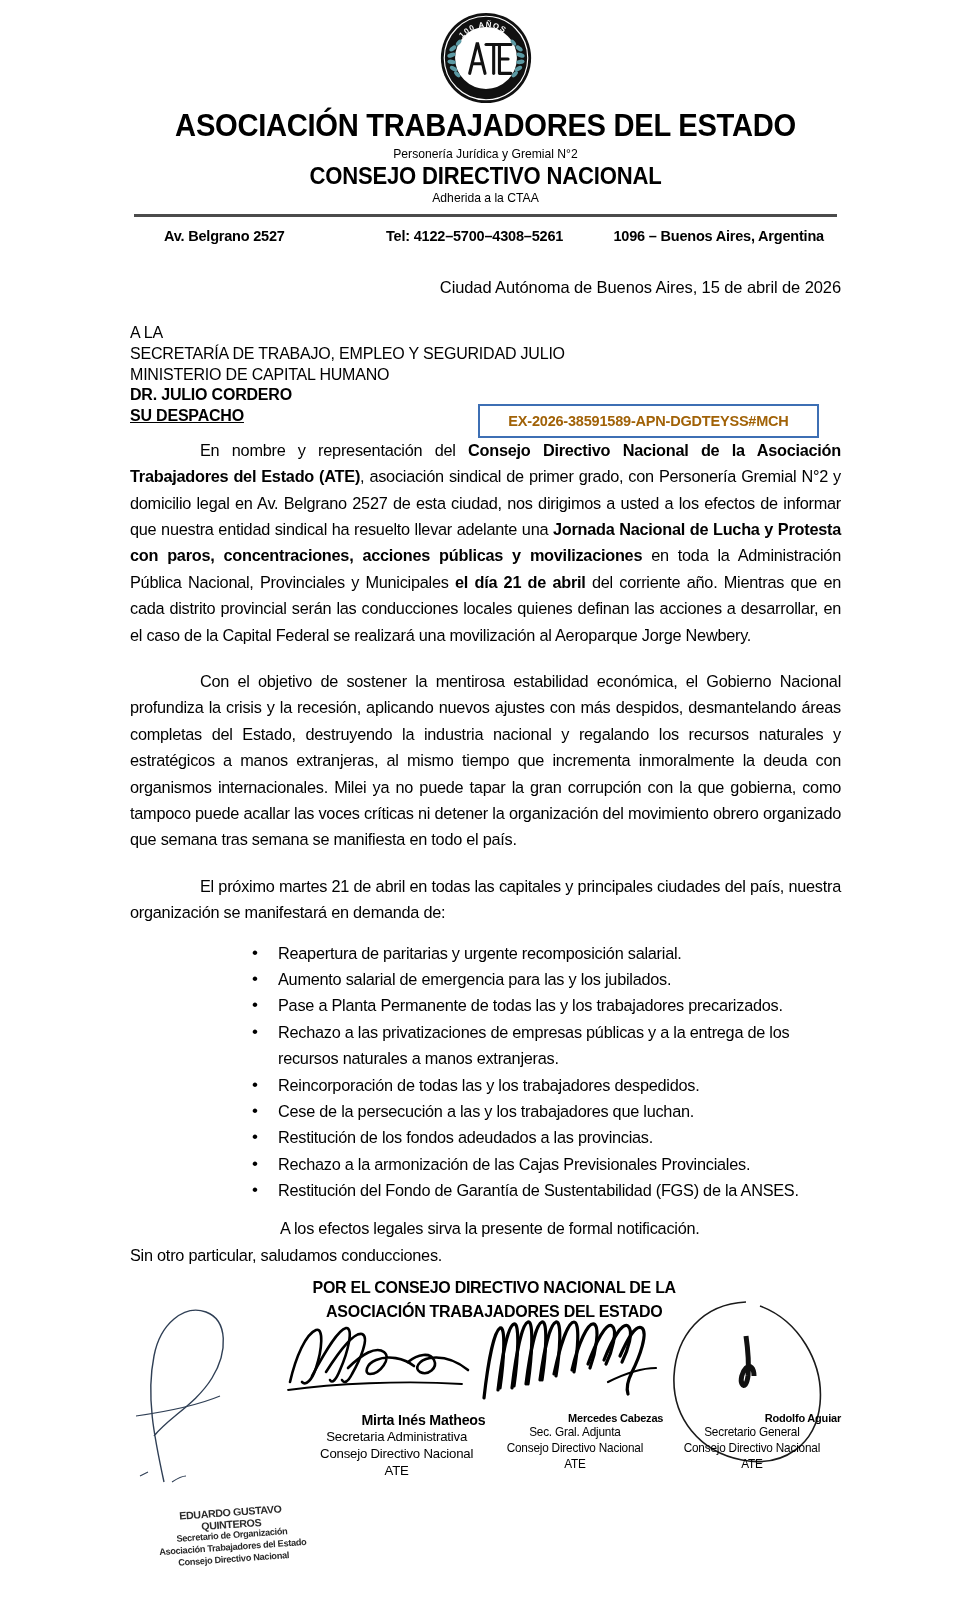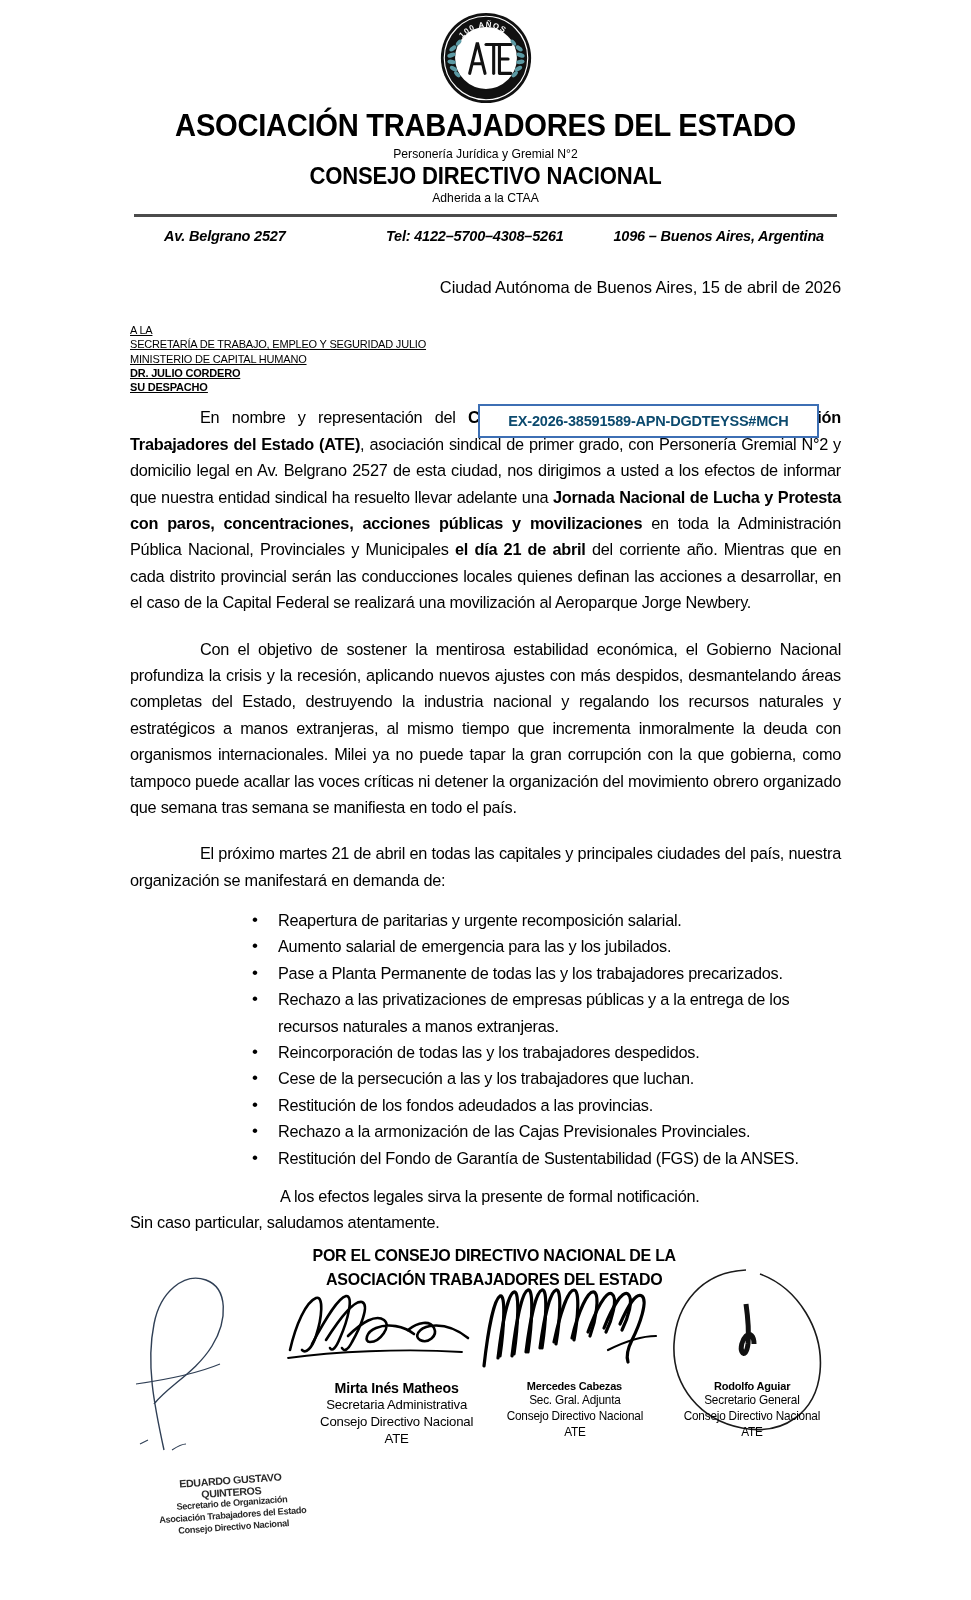--- a/index.html
+++ b/index.html
@@ -40,50 +40,49 @@
     font-weight:bold; font-size:24px; margin-top:2px;
     transform: scaleX(0.92); letter-spacing:-0.2px; line-height:1.1;
   }
   .org-sub2 { font-size:13.5px; margin-top:1px; transform: scaleX(0.9); }
 
   .rule { height:3px; background:#4b4b4b; margin:9px 4px 0 4px; }
 
   .contact-row {
     display:flex; margin-top:11px; font-size:14.5px; font-weight:bold;
     letter-spacing:-0.2px;
-    font-style:italic;
   }
   .contact-row .c1 { width:36%; text-align:left; padding-left:34px; }
   .contact-row .c2 { width:32%; text-align:left; }
   .contact-row .c3 { width:32%; text-align:left; }
 
   
   .body-area { font-family:"Liberation Serif", serif; }
 
   .date-line {
     text-align:right; font-size:16.5px; margin-top:34px; letter-spacing:-0.1px;
     font-family:"Liberation Sans", sans-serif;
   }
 
-  .addressee { margin-top:26px; font-size:11px; line-height:1.30;
-    font-family:"Liberation Sans", sans-serif; letter-spacing:-0.2px;text-decoration:underline; }
+  .addressee { margin-top:26px; font-size:16px; line-height:1.30;
+    font-family:"Liberation Sans", sans-serif; letter-spacing:-0.2px; }
   .addressee div { white-space:nowrap; }
   .addressee .bold { font-weight:bold; }
   .addressee .underline { text-decoration:underline; }
 
   .ex-box {
     position:absolute;
     left:478px; top:404px;
     width:341px; height:34px;
     border:2px solid #3d6fb4;
     display:flex; align-items:center; justify-content:center;
     background:#ffffff;
   }
   .ex-box span {
-    color:#0c4a6e; font-weight:bold; font-size:14.5px;
+    color:#a16207; font-weight:bold; font-size:14.5px;
     font-family:"Liberation Sans", sans-serif; letter-spacing:-0.2px;
   }
 
   p.para {
     font-family:"Liberation Sans", sans-serif;
     font-size:16.3px;
     line-height:1.62;
     text-align:justify;
     margin:0;
     letter-spacing:-0.25px;
@@ -117,21 +116,21 @@
     text-align:center; font-family:"Liberation Sans", sans-serif;
     font-weight:bold; font-size:16.5px; line-height:1.45;
     letter-spacing:-0.3px; transform:scaleX(0.97);
     padding-left:18px;
   }
 
   .sig-cols { display:flex; position:relative; margin-top:2px; }
   .sig-col { flex:1; text-align:center; position:relative; }
 
   .sig-name { font-family:"Liberation Sans", sans-serif; font-weight:bold;
-    font-size:14.2px; letter-spacing:-0.2px; }
+    font-size:14.2px; letter-spacing:-0.2px;text-align:right; }
   .sig-role, .sig-org, .sig-ate {
     font-family:"Liberation Sans", sans-serif; font-size:13.2px;
     letter-spacing:-0.2px; line-height:1.30;
   }
   .sig-col.compact .sig-name { font-size:11px; }
   .sig-col.compact .sig-role,
   .sig-col.compact .sig-org,
   .sig-col.compact .sig-ate { font-size:12.4px; transform:scaleX(0.95); }
 
   .sig-text-block { margin-top:2px; }
@@ -248,21 +247,21 @@
       <li>Pase a Planta Permanente de todas las y los trabajadores precarizados.</li>
       <li>Rechazo a las privatizaciones de empresas públicas y a la entrega de los recursos naturales a manos extranjeras.</li>
       <li>Reincorporación de todas las y los trabajadores despedidos.</li>
       <li>Cese de la persecución a las y los trabajadores que luchan.</li>
       <li>Restitución de los fondos adeudados a las provincias.</li>
       <li>Rechazo a la armonización de las Cajas Previsionales Provinciales.</li>
       <li>Restitución del Fondo de Garantía de Sustentabilidad (FGS) de la ANSES.</li>
     </ul>
 
     <p class="para closing">A los efectos legales sirva la presente de formal notificación.</p>
-    <p class="para closing2">Sin caso particular, saludamos atentamente.</p>
+    <p class="para closing2">Sin otro particular, saludamos conducciones.</p>
   </div>
 
   <div class="sig-area">
 
     <div class="sig-heading">
       <div>POR EL CONSEJO DIRECTIVO NACIONAL DE LA</div>
       <div>ASOCIACIÓN TRABAJADORES DEL ESTADO</div>
     </div>
 
     <svg class="hand" style="left:-6px; top:10px;" width="230" height="205" viewBox="0 0 230 205" aria-hidden="true">

